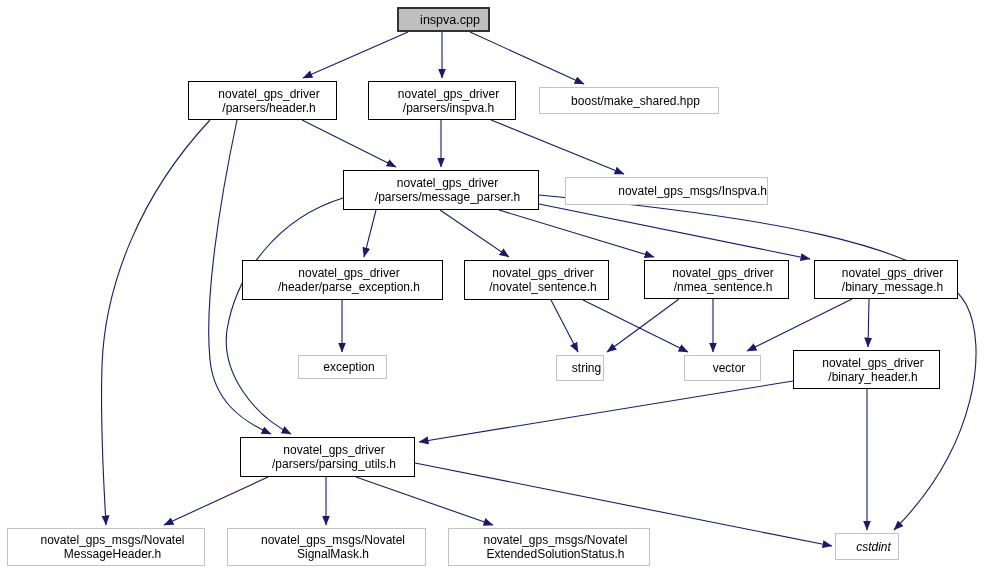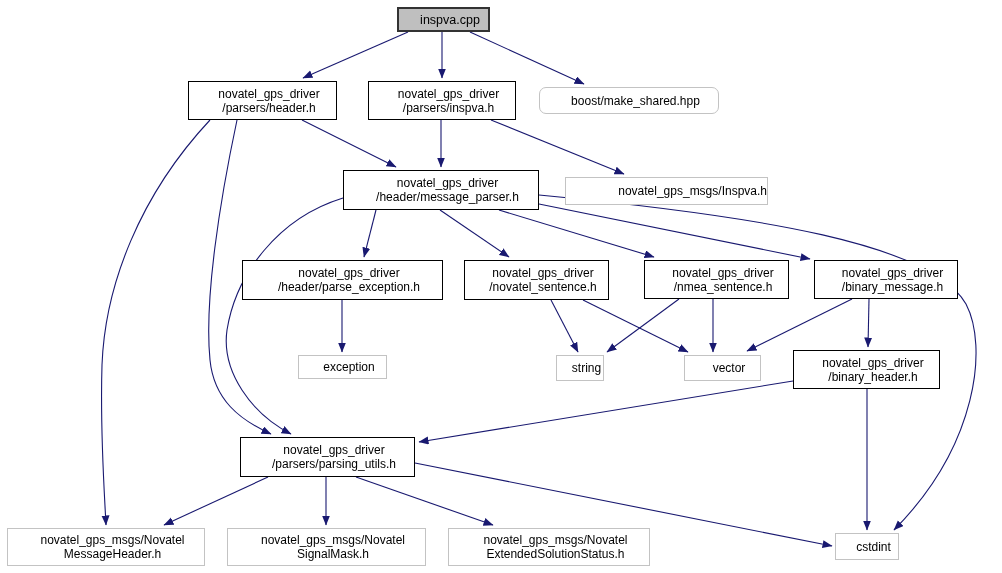--- a/index.html
+++ b/index.html
@@ -60,26 +60,26 @@
         <span>inspva.cpp</span>
       </div>
       <div class="node internal" style="left: 188px; top: 81px; width: 149px; height: 39px;">
         <span>novatel_gps_driver</span>
         <span>/parsers/header.h</span>
       </div>
       <div class="node internal" style="left: 368px; top: 81px; width: 148px; height: 39px;">
         <span>novatel_gps_driver</span>
         <span>/parsers/inspva.h</span>
       </div>
-      <div class="node external" style="left: 539px; top: 87px; width: 180px; height: 27px; border-radius: 7px;">
+      <div class="node external" style="left: 539px; top: 87px; width: 180px; height: 27px;">
         <span>boost/make_shared.hpp</span>
       </div>
       <div class="node internal" style="left: 343px; top: 170px; width: 196px; height: 40px;">
         <span>novatel_gps_driver</span>
-        <span>/header/message_parser.h</span>
+        <span>/parsers/message_parser.h</span>
       </div>
       <div class="node external" style="left: 565px; top: 177px; width: 203px; height: 28px; align-items: flex-end;">
         <span>novatel_gps_msgs/Inspva.h</span>
       </div>
       <div class="node internal" style="left: 242px; top: 260px; width: 201px; height: 40px;">
         <span>novatel_gps_driver</span>
         <span>/header/parse_exception.h</span>
       </div>
       <div class="node internal" style="left: 464px; top: 260px; width: 145px; height: 40px;">
         <span>novatel_gps_driver</span>
@@ -115,17 +115,17 @@
         <span>MessageHeader.h</span>
       </div>
       <div class="node external" style="left: 227px; top: 528px; width: 199px; height: 38px;">
         <span>novatel_gps_msgs/Novatel</span>
         <span>SignalMask.h</span>
       </div>
       <div class="node external" style="left: 448px; top: 528px; width: 202px; height: 38px;">
         <span>novatel_gps_msgs/Novatel</span>
         <span>ExtendedSolutionStatus.h</span>
       </div>
-      <div class="node external" style="left: 835px; top: 533px; width: 64px; height: 27px;">
+      <div class="node external" style="left: 835px; top: 533px; width: 64px; height: 27px; font-style: italic;">
         <span>cstdint</span>
       </div>
     </div>
 </div>
 
 </body></html>

